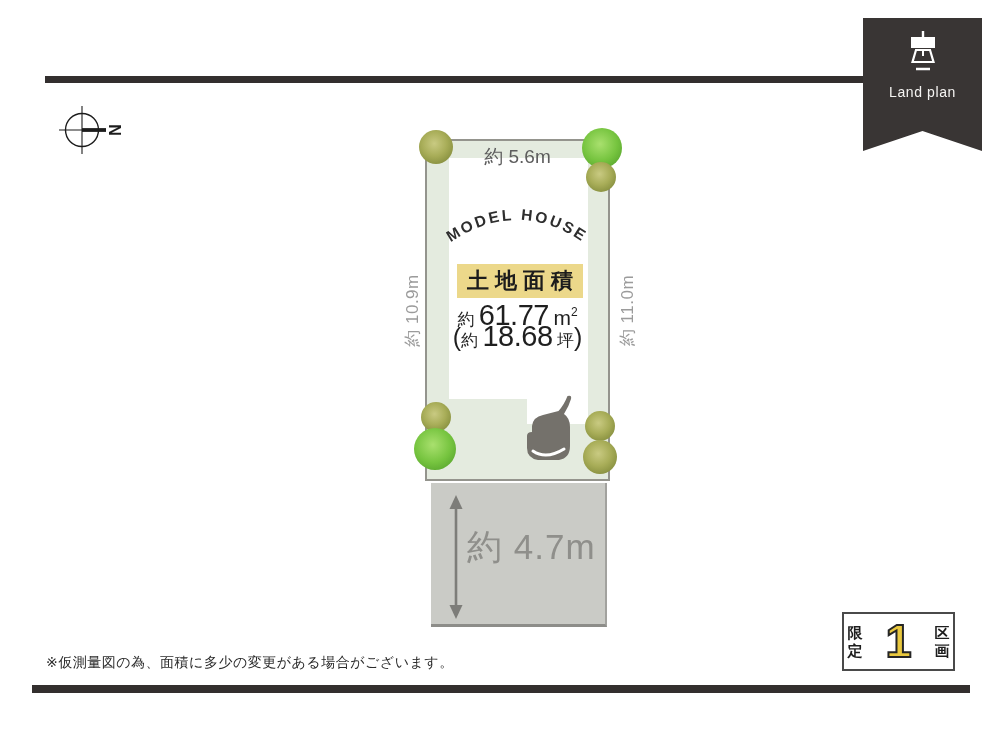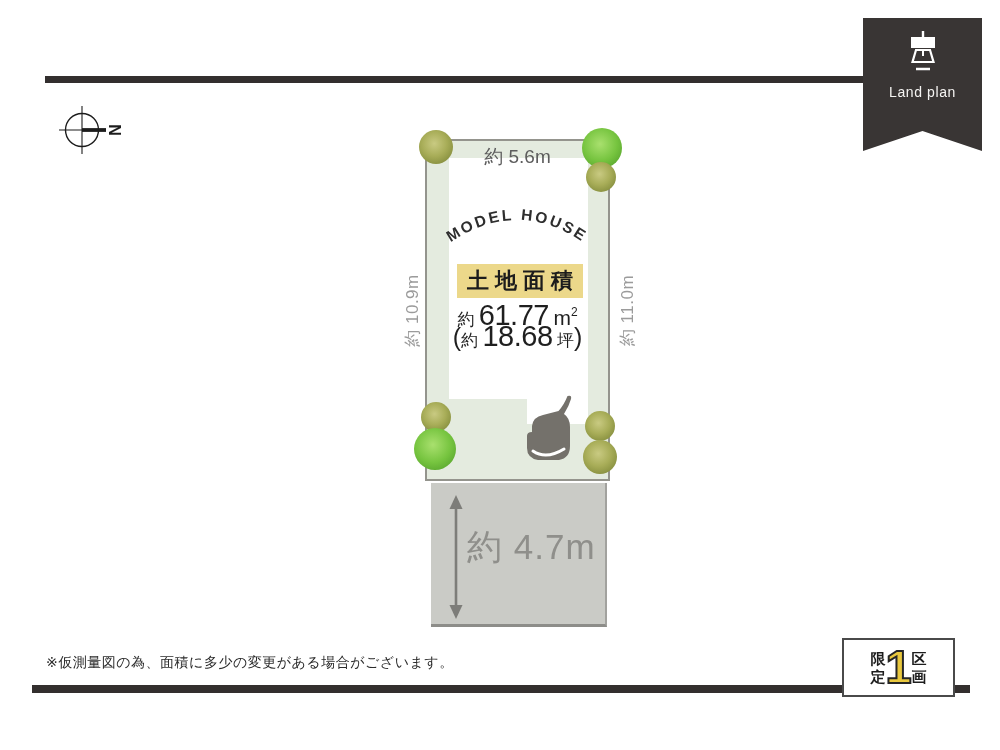--- a/index.html
+++ b/index.html
@@ -56,21 +56,21 @@
   .area-line .sup { font-size:12px; position:relative; top:-9px; }
   .area-line .par { font-size:25px; }
   .line1 { top:299px; }
   .line2 { top:320px; }
 
   
   .footnote { position:absolute; left:46px; top:654px; font-size:14px; color:#2b2b2b; letter-spacing:.5px; }
 
   
   .badge { position:absolute; left:842px; top:612px; width:113px; height:59px; background:#fff;
-    border:2px solid #4a4a4a; display:flex; align-items:center; justify-content:center; gap:0;margin-top:26px; }
+    border:2px solid #4a4a4a; display:flex; align-items:center; justify-content:center; gap:23px; }
   .badge .vtext { font-size:15px; font-weight:700; color:#1d1d1d; line-height:1.15; width:1em;
     text-align:center; word-break:break-all; }
   .badge .num { font-size:47px; font-weight:700; color:#e9c83e;
     -webkit-text-stroke:2px #252525; line-height:1; padding-bottom:3px; }
 </style>
 </head>
 <body>
 
 <div id="stage">
 

